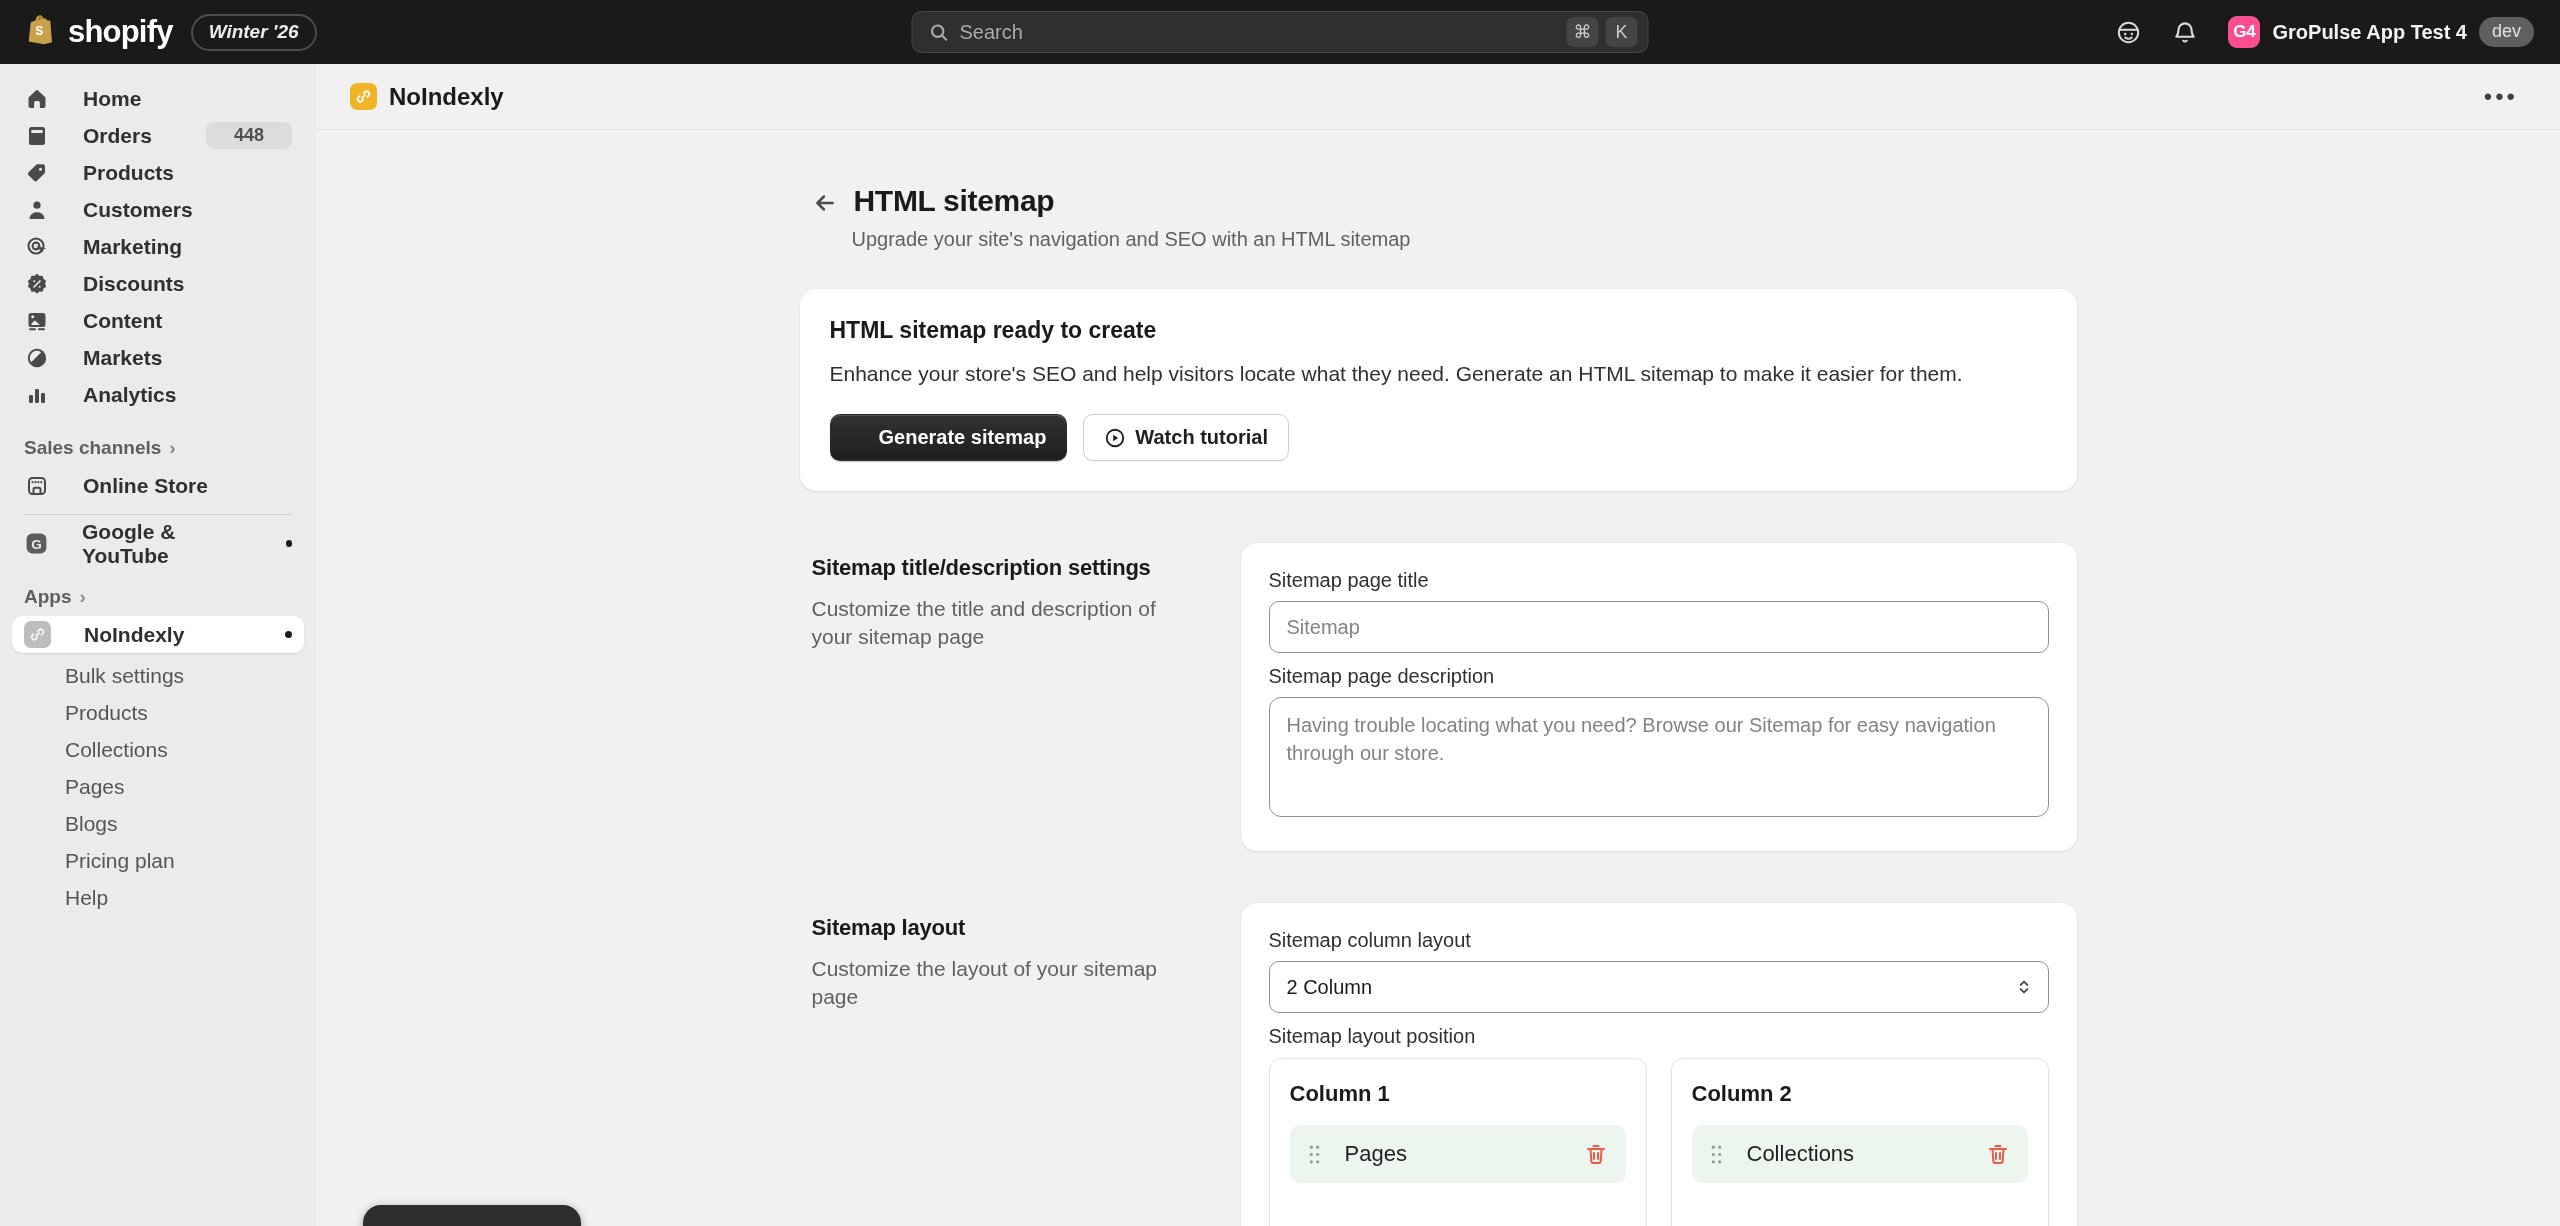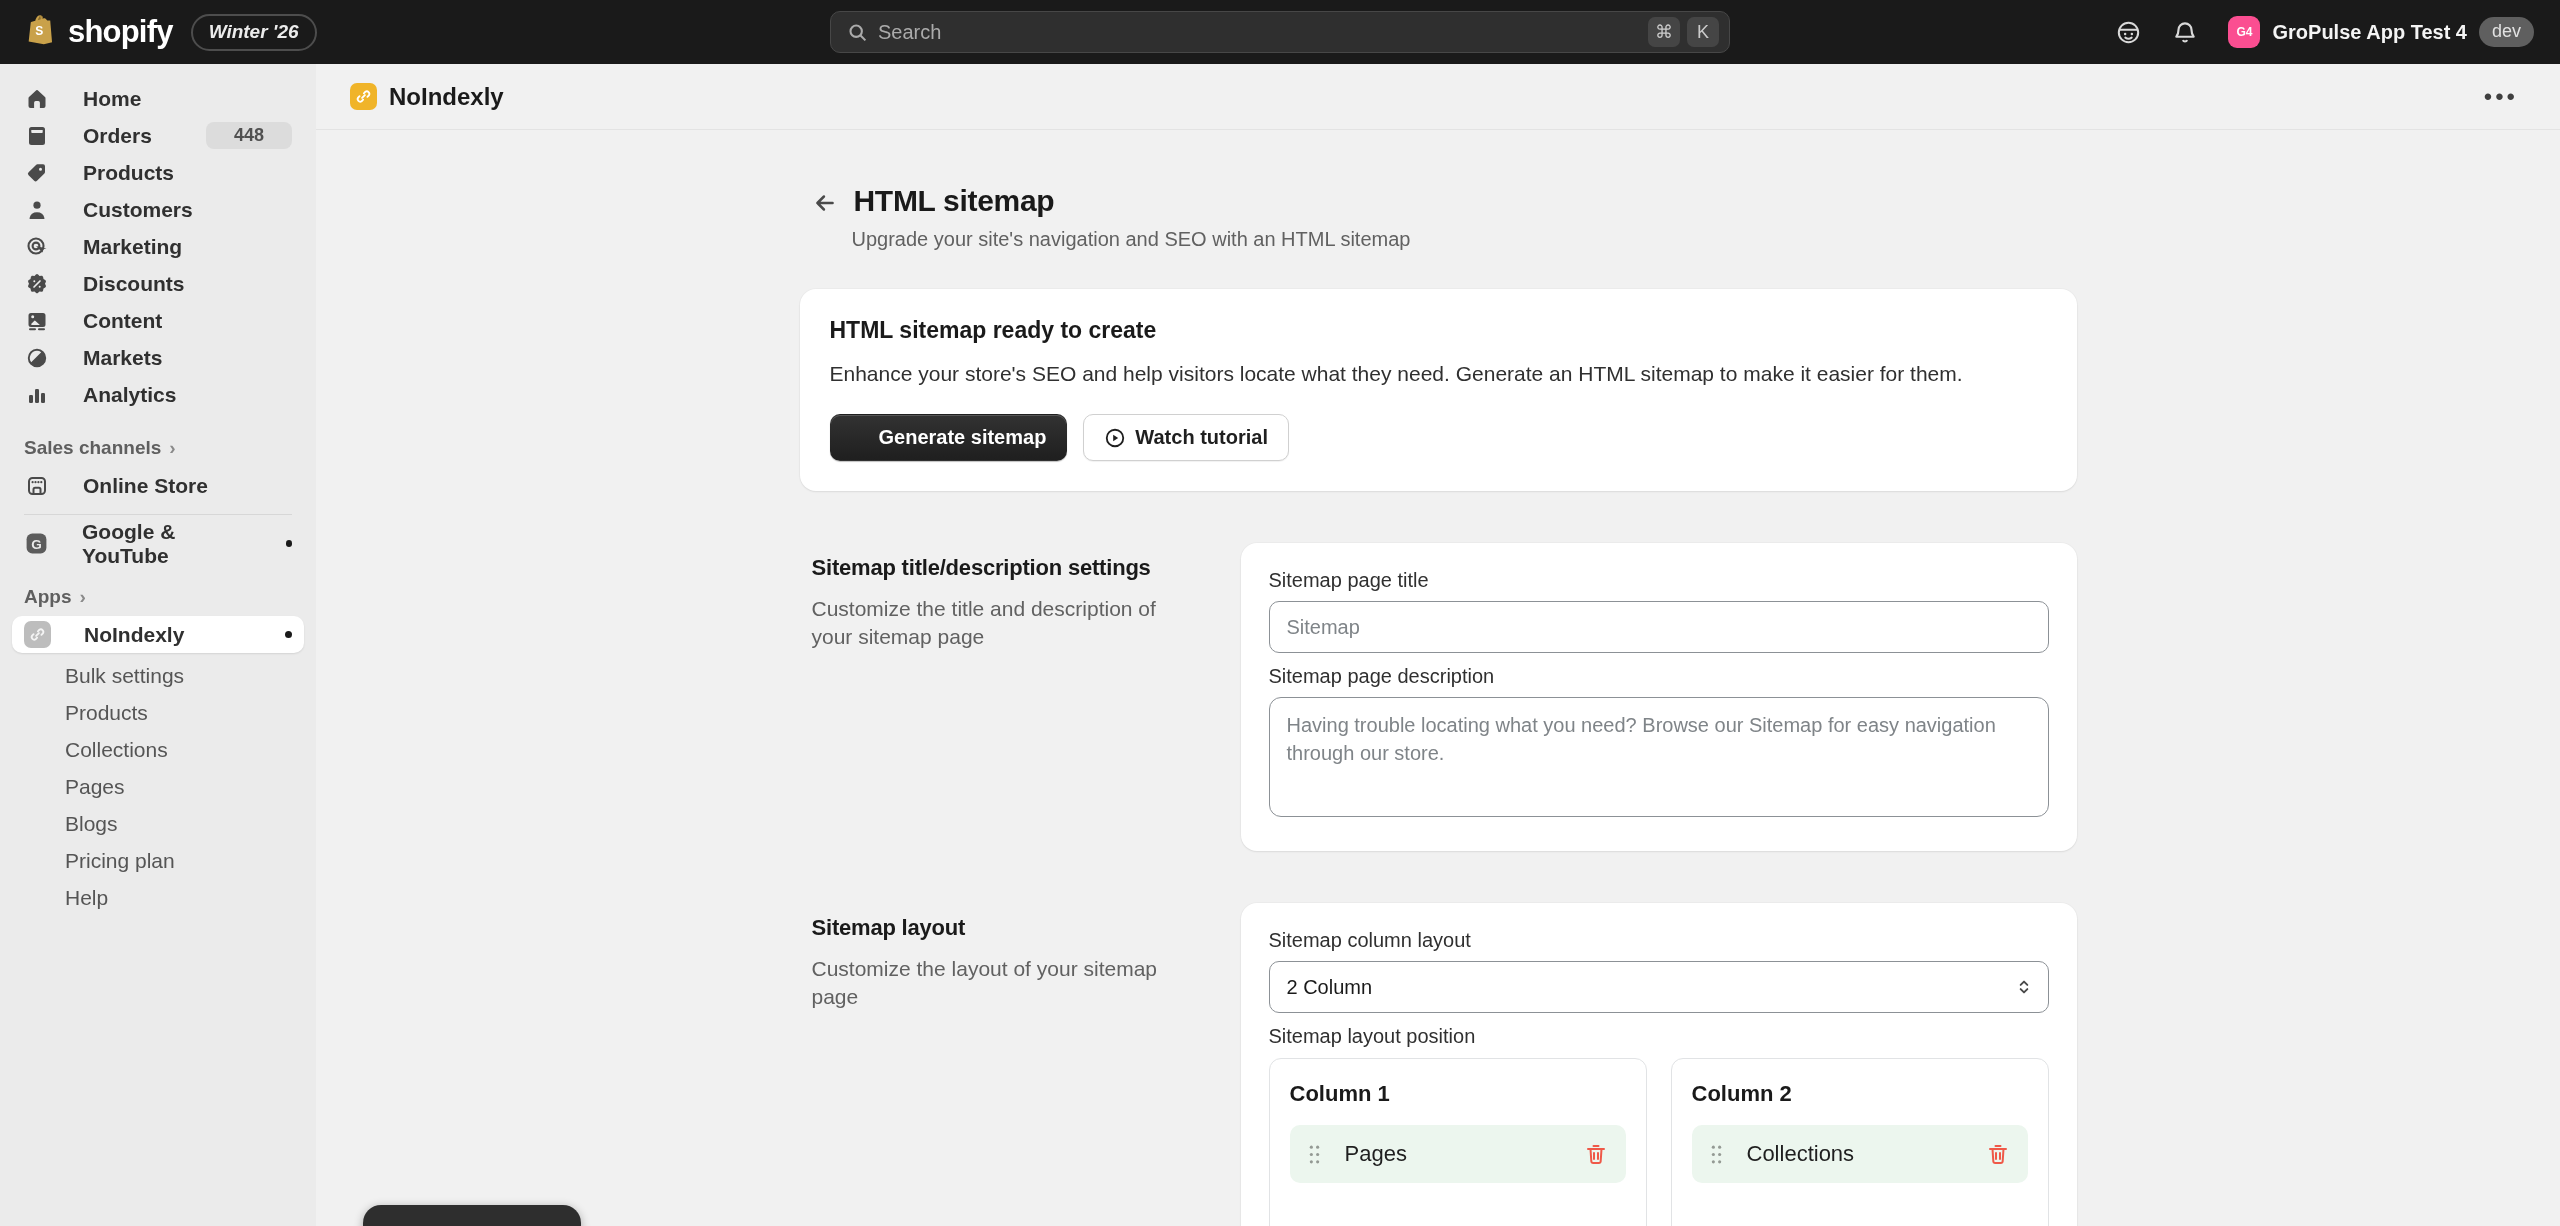--- a/index.html
+++ b/index.html
@@ -20,36 +20,36 @@
   }
   .brand { display:flex; align-items:center; gap:10px; padding-left:26px; }
   .brand-word { color:#fff; font-size:31px; font-weight:700; letter-spacing:-0.8px; }
   .version-pill {
     margin-left:18px; border:2px solid #4d4d4d; border-radius:999px;
     color:#ececec; font-size:19px; font-style:italic; font-weight:600;
     padding:5px 16px 6px;
   }
   .search {
     position:absolute; left:50%; top:11px; transform:translateX(-50%);
-    width:900px; height:42px; background:#2f2f2f;
+    width:737px; height:42px; background:#2f2f2f;
     border:1px solid #474747; border-radius:10px;
     display:flex; align-items:center; padding:0 10px 0 16px; cursor:text;
   }
   .search-text { color:#ababab; font-size:20px; margin-left:10px; flex:1; }
   .kbd {
     width:32px; height:30px; background:#454545; border-radius:7px;
     color:#cbcbcb; font-size:18px; display:flex; align-items:center; justify-content:center;
     margin-left:7px;
   }
   .top-right { margin-left:auto; display:flex; align-items:center; gap:30px; padding-right:26px; }
   .top-icon-btn { color:#d9d9d9; cursor:pointer; }
   .account { display:flex; align-items:center; gap:12px; cursor:pointer; }
   .avatar {
     width:32px; height:32px; border-radius:9px; background:#fb4e91;
-    color:#fff; font-size:12px; font-weight:700;
+    color:#fff; font-size:17px; font-weight:700;
     display:flex; align-items:center; justify-content:center;
   }
   .store-name { color:#f4f4f4; font-size:20px; font-weight:700; }
   .env-pill {
     background:#5f5f5f; color:#e2e2e2; font-size:18px;
     border-radius:999px; padding:4px 13px 5px;
   }
 
   
   .sidebar {

